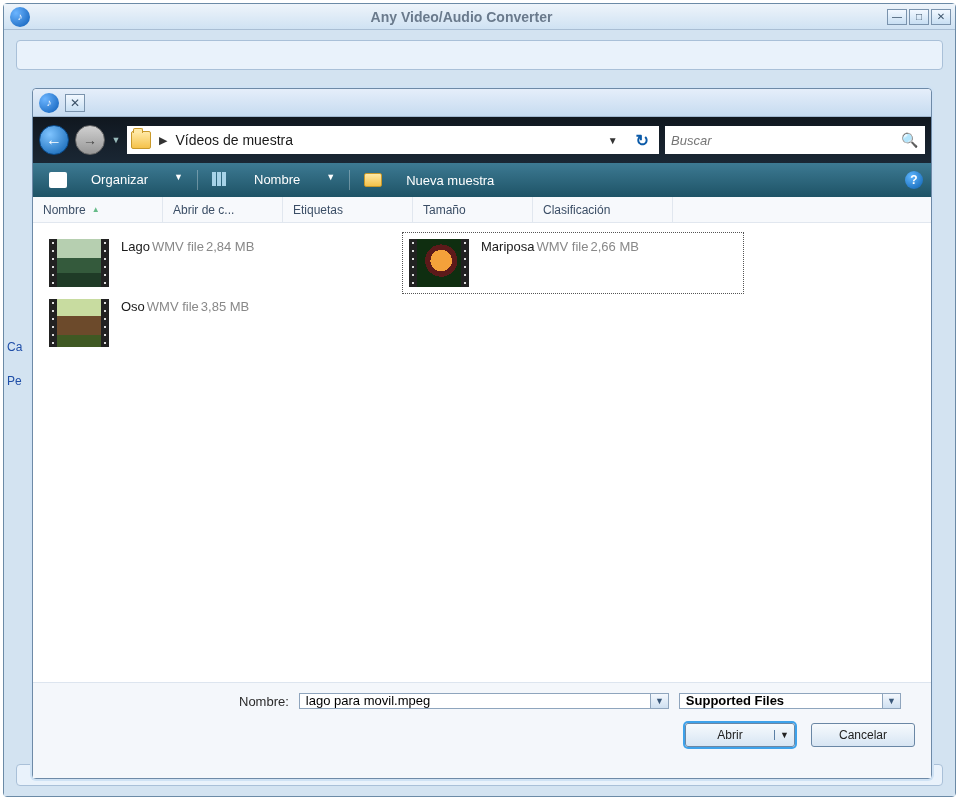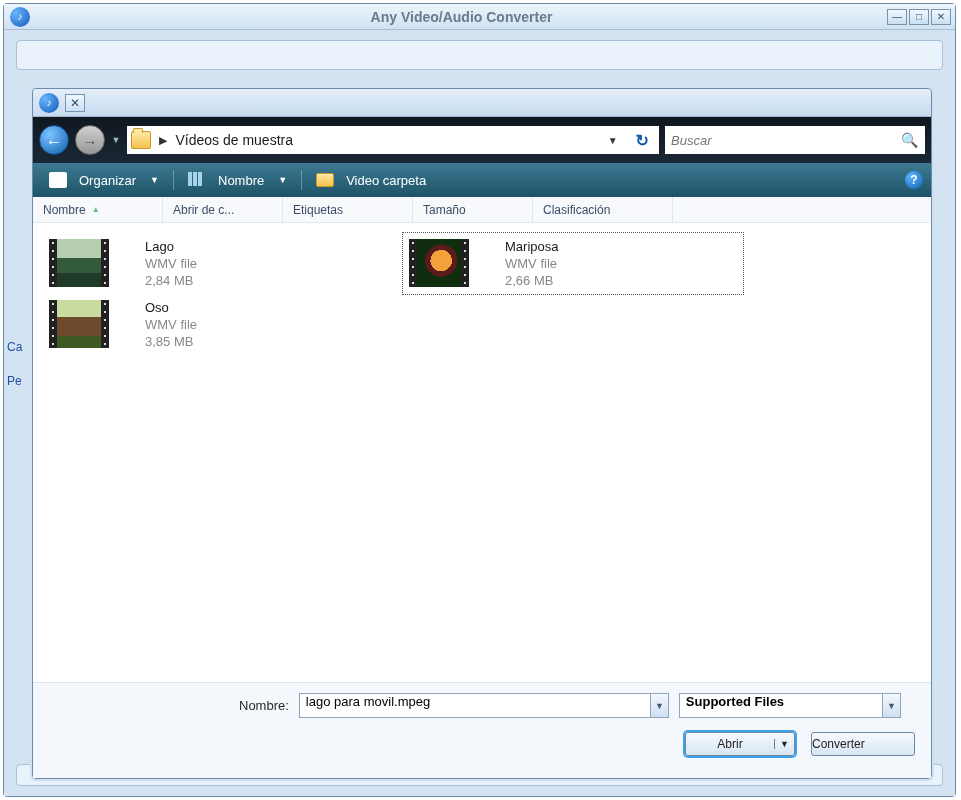--- a/index.html
+++ b/index.html
@@ -34,21 +34,21 @@
 .addr-sep { color:#333; font-size:11px; }
 .addr-text { font-size:14px; color:#1a1a1a; flex:1; }
 .addr-drop { color:#333; font-size:10px; padding: 0 4px; }
 .addr-refresh { color:#0b5aa8; font-size:16px; padding:0 6px; font-weight:bold; }
 .search { width:260px; height:28px; background:#fff; display:flex; align-items:center; padding:0 6px; }
 .search input { flex:1; border:none; outline:none; font-size:13px; font-style:italic; color:#888; background:transparent; }
 .search-icon { color:#2a6daa; font-size:14px; }
 
 
 .toolbar { height: 34px; background: linear-gradient(#3d7a93, #1e5366); display:flex; align-items:center; padding:0 8px; gap:4px; color:#fff; font-size:13px; }
-.tb-btn { display:flex; align-items:center; gap:12px; padding:4px 8px; border-radius:3px; }
+.tb-btn { display:flex; gap:24px; padding:4px 8px; border-radius:3px; }
 .tb-sep { width:1px;height:20px;background:rgba(255,255,255,.3); margin:0 2px; }
 .tb-drop { font-size:9px; margin-left:2px; }
 .tb-icon { width:18px; height:16px; }
 .tb-icon.org{ background:#fff; border-radius:2px; }
 .tb-icon.views{ display:flex;gap:1px; }
 .tb-icon.views span{width:4px;height:14px;background:#a7d3e8;}
 .tb-folder { width:18px; height:14px; background: linear-gradient(#ffe9a6,#f5c24a); border:1px solid #c9992a; border-radius:2px; position:relative; }
 .tb-help { margin-left:auto; width:18px;height:18px;border-radius:50%;background:radial-gradient(circle at 35% 30%,#5fb6ff,#0b5faf);display:flex;align-items:center;justify-content:center;color:#fff;font-size:12px;font-weight:bold; }
 
 
@@ -60,36 +60,36 @@
 .files { flex:1; background:#fff; padding:10px; display:flex; flex-wrap:wrap; align-content:flex-start; gap:0 20px; overflow:hidden; }
 .file { width: 340px; display:flex; gap:12px; padding:6px; }
 .file.selected { outline:1px dotted #555; }
 .thumb { width:60px; height:48px; border-left:8px solid #222; border-right:8px solid #222; position:relative; flex-shrink:0; }
 .thumb::before,.thumb::after{content:"";position:absolute;top:0;bottom:0;width:8px;background-image:radial-gradient(#ddd 1.5px,transparent 1.5px);background-size:8px 8px;}
 .thumb::before{left:-8px;} .thumb::after{right:-8px;}
 .thumb-inner{width:100%;height:100%;}
 .tlago{background:linear-gradient(#b6cfb0 40%,#345a3c 40% 70%,#1f3b27 70%);}
 .tmariposa{background:radial-gradient(circle at 55% 45%,#f4a13a 0 30%,#5c1a1a 30% 45%,#0f2e10 45%);}
 .toso{background:linear-gradient(#c8dca0 35%,#6c4a2b 35% 75%,#3f5923 75%);}
-.file-info{display:flex;flex-direction:column;gap:2px;font-size:13px;margin-left:24px;}
+.file-info{display:flex;flex-direction:row;gap:2px;font-size:13px;}
 .file-name{color:#1a1a1a;}
 .file-type,.file-size{color:#888;}
 
 
 .footer { height:96px; background:#f4f7fb; border-top:1px solid #dde5ef; padding:10px 16px 12px; }
 .f-row1{display:flex;align-items:center;gap:10px;margin-bottom:14px;}
 .f-label{font-size:13px;color:#2a2a2a;}
-.combo{height:25px;border:1px solid #8fa5bd;background:#fff;display:flex;align-items:flex-start;}
+.combo{height:16px;border:1px solid #8fa5bd;background:#fff;display:flex;align-items:flex-end;}
 .combo input{flex:1;border:none;outline:none;padding:0 6px;font-size:13px;background:transparent;}
 .combo-text{flex:1;padding:0 6px;font-size:13px;}
 .combo-drop{width:18px;height:100%;border-left:1px solid #8fa5bd;background:linear-gradient(#f4f8fd,#cfe0f1);display:flex;align-items:center;justify-content:center;font-size:9px;color:#3a587a;}
 .f-filename{flex: 0 0 370px;}
 .f-filter{flex: 0 0 222px; font-weight: bold;}
 .f-row2{display:flex;justify-content:flex-end;gap:16px;align-items:center;}
-.btn{height:24px;border:1px solid #6a87a5;background:linear-gradient(#f6fafd,#d7e5f3);display:flex;align-items:center;font-size:12px;color:#222;border-radius:3px;}
+.btn{height:24px;border:1px solid #6a87a5;background:linear-gradient(#f6fafd,#d7e5f3);display:flex;align-items:center;justify-content:center;font-size:12px;color:#222;border-radius:3px;}
 .btn-open{width:110px;box-shadow:0 0 0 2px #3ea2ea;display:flex;}
 .btn-open-main{flex:1;display:flex;align-items:center;justify-content:center;}
 .btn-open-split{width:20px;border-left:1px solid #5a7fa5;display:flex;align-items:center;justify-content:center;font-size:9px;}
 .btn-cancel{width:104px;}
 .f-spacer-left{width:180px;}
 
 
 .behind { position:absolute; left:3px; top:310px; color:#1f4ea8; font-size:12px; display:flex;flex-direction:column;gap:20px; }
 </style>
 </head>
@@ -148,21 +148,21 @@
               <span></span>
               <span></span>
               <span></span>
             </div>
           <span>Nombre</span>
           <span class="tb-drop">▼</span>
         </div>
         <div class="tb-sep"></div>
         <div class="tb-btn">
           <div class="tb-folder"></div>
-          <span>Video carpeta</span>
+          <span>Nueva muestra</span>
         </div>
         <div class="tb-help">?</div>
       </div>
 
       <div class="cols">
         <div class="col sort" style="width:130px">Nombre</div>
         <div class="col" style="width:120px">Abrir de c...</div>
         <div class="col" style="width:130px">Etiquetas</div>
         <div class="col" style="width:120px">Tamaño</div>
         <div class="col" style="width:140px">Clasificación</div>
@@ -213,19 +213,19 @@
             <span class="combo-text">Supported Files</span>
             <div class="combo-drop">▼</div>
           </div>
         </div>
         <div class="f-row2">
           <div class="btn btn-open">
             <div class="btn-open-main">Abrir</div>
             <div class="btn-open-split">▼</div>
           </div>
           <div class="btn btn-cancel">
-            <span>Converter</span>
+            <span>Cancelar</span>
           </div>
         </div>
       </div>
     </div>
   </div>
 </div>
 
 </body></html>

